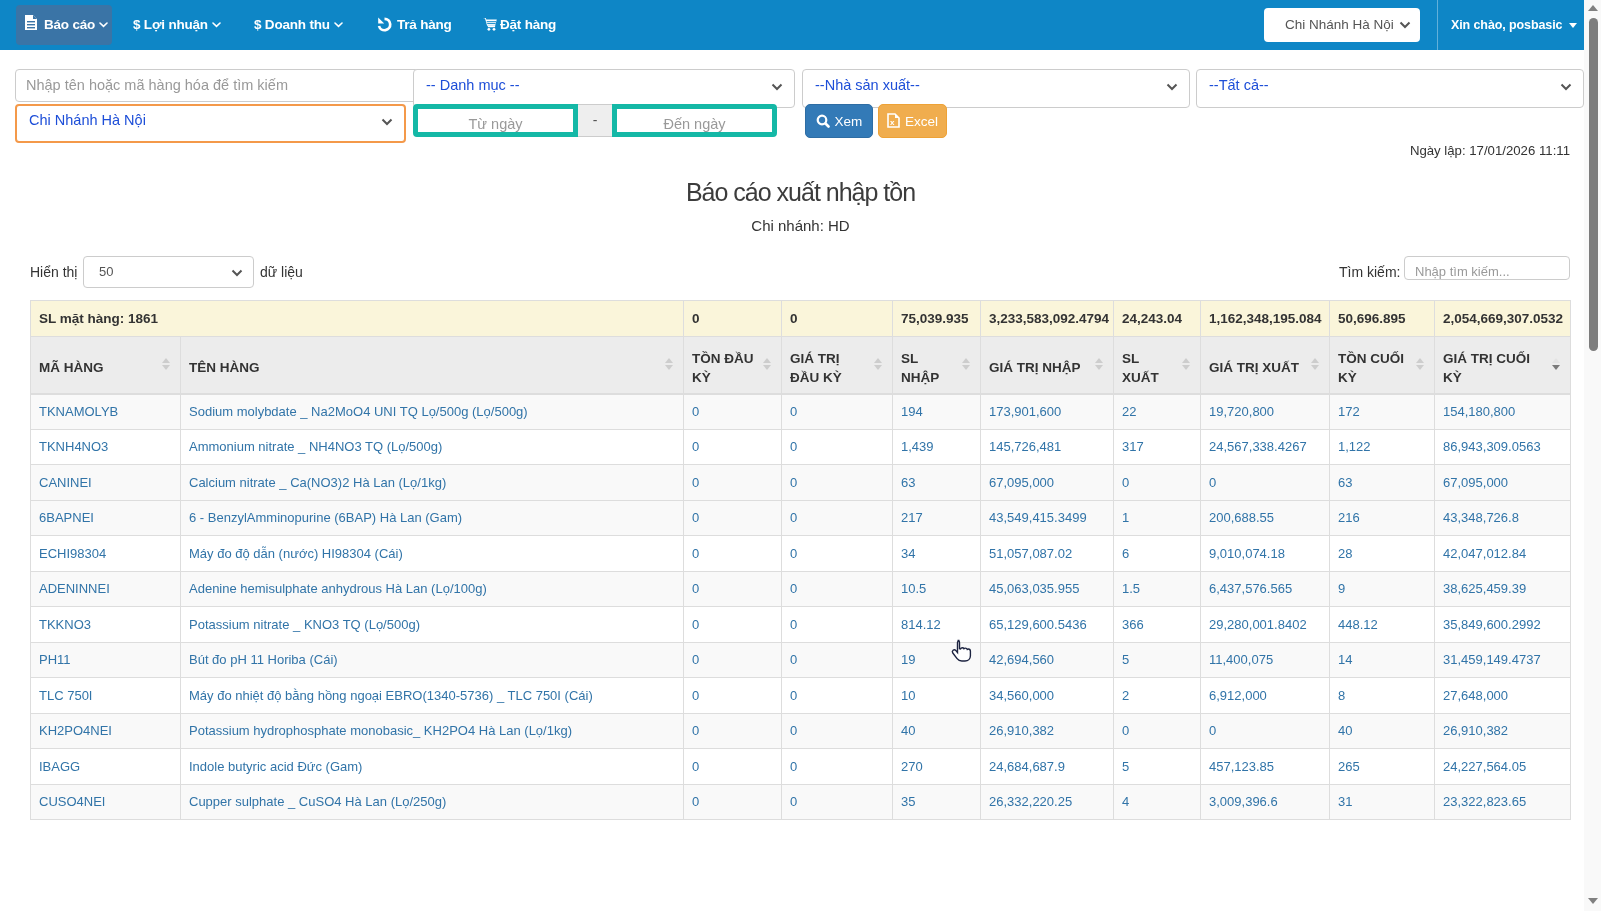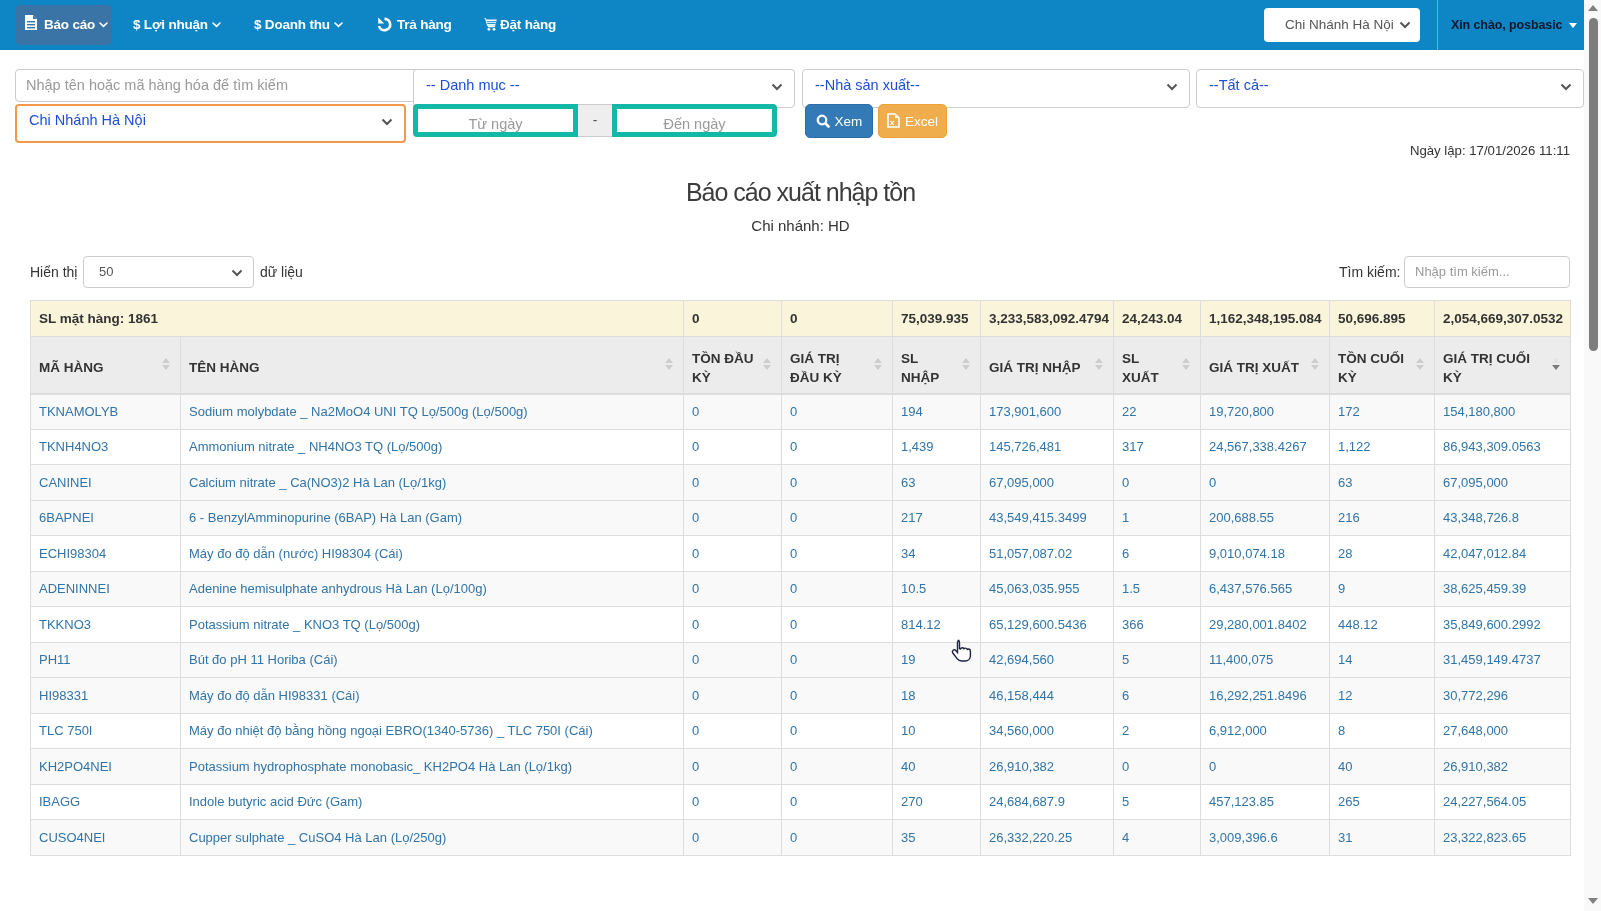--- a/index.html
+++ b/index.html
@@ -11,21 +11,21 @@
   font-weight:bold; font-size:13.5px; letter-spacing:-0.2px; white-space:nowrap; }
 #nav .pill { position:absolute; left:16px; top:5px; width:96px; height:40px;
   background:#3a74a6; border-radius:4px; }
 .chev { margin-left:4px; vertical-align:1px; }
 #navsel { position:absolute; left:1264px; top:8px; width:156px; height:34px;
   background:#fff; border-radius:4px; color:#555; font-size:13.5px; line-height:34px;
   padding-left:21px; }
 #navsel .sarr { right:9px; top:13px; }
 .sarr { position:absolute; }
 #navdiv { position:absolute; left:1437px; top:0; width:1px; height:50px; background:rgba(255,255,255,0.35); }
-#hello { position:absolute; left:1451px; top:0; height:50px; line-height:50px; color:#0f172a;
+#hello { position:absolute; left:1451px; top:0; height:50px; line-height:50px; color:#ffffff;
   font-weight:bold; font-size:12.5px; letter-spacing:-0.1px; white-space:nowrap; }
 .caretdown { display:inline-block; width:0; height:0; border-left:4.5px solid transparent;
   border-right:4.5px solid transparent; border-top:5px solid #fff; margin-left:7px; vertical-align:1px;}
 
 .inp { position:absolute; height:33px; border:1px solid #ccc; border-radius:4px;
   background:#fff; font-size:14.5px; color:#999; line-height:31px; padding-left:10px; }
 .sel { position:absolute; height:39px; border:1px solid #ccc; border-radius:4px;
   background:#fff; font-size:14.5px; color:#1d4ed8; line-height:31px; padding-left:12px; }
 .sel .sarr { right:11px; top:13px; }
 
@@ -41,21 +41,21 @@
 #title { position:absolute; left:0; top:178px; width:1601px; text-align:center;
   font-size:25px; font-weight:normal; color:#3c3c3c; letter-spacing:-1px; }
 #subtitle { position:absolute; left:0; top:217px; width:1601px; text-align:center;
   font-size:15px; color:#333; }
 
 #lenrow { position:absolute; left:30px; top:256px; font-size:14px; color:#333; line-height:33px;}
 #lensel { position:absolute; left:83px; top:256px; width:171px; height:32px; border:1px solid #ccc;
   border-radius:4px; background:#fff; font-size:13px; color:#555; line-height:30px; padding-left:15px;}
 #lensel .sarr { right:10px; top:12px; }
 #searchlbl { position:absolute; left:1339px; top:256px; font-size:14px; color:#333; line-height:33px;}
-#searchinp { position:absolute; left:1404px; top:256px; width:166px; height:32px; border:1px solid #ccc;
+#searchinp { position:absolute; left:1404px; top:256px; width:166px; height:24px; border:1px solid #ccc;
   border-radius:4px; background:#fff; font-size:13px; color:#999; line-height:30px; padding-left:10px;}
 
 #tbl { position:absolute; left:30px; top:300px; border-collapse:collapse; table-layout:fixed;
   width:1540px; font-size:13px; }
 #tbl td { border:1px solid #ddd; padding:0 8px; overflow:hidden; white-space:nowrap; }
 #tbl th { border:1px solid #ddd; padding:6px 20px 0 8px; overflow:hidden; }
 #tbl tr.sum td { background:#faf5da; font-weight:bold; color:#333; height:36px; font-size:13.5px; }
 #tbl th { background:#ececec; color:#333; text-align:left; font-size:13.5px; height:57px;
   border-bottom:2px solid #ddd; position:relative; line-height:19px; vertical-align:middle; }
 #tbl td.d { color:#3174a8; height:35.5px; }
@@ -312,32 +312,20 @@
         <td class="d">Bút đo pH 11 Horiba (Cái)</td>
         <td class="d">0</td>
         <td class="d">0</td>
         <td class="d">19</td>
         <td class="d">42,694,560</td>
         <td class="d">5</td>
         <td class="d">11,400,075</td>
         <td class="d">14</td>
         <td class="d">31,459,149.4737</td>
       </tr>
-<tr class="odd">
-        <td class="d">HI98331</td>
-        <td class="d">Máy đo độ dẫn HI98331 (Cái)</td>
-        <td class="d">0</td>
-        <td class="d">0</td>
-        <td class="d">18</td>
-        <td class="d">46,158,444</td>
-        <td class="d">6</td>
-        <td class="d">16,292,251.8496</td>
-        <td class="d">12</td>
-        <td class="d">30,772,296</td>
-      </tr>
 <tr>
         <td class="d">TLC 750I</td>
         <td class="d">Máy đo nhiệt độ bằng hồng ngoại EBRO(1340-5736) _ TLC 750I (Cái)</td>
         <td class="d">0</td>
         <td class="d">0</td>
         <td class="d">10</td>
         <td class="d">34,560,000</td>
         <td class="d">2</td>
         <td class="d">6,912,000</td>
         <td class="d">8</td>

